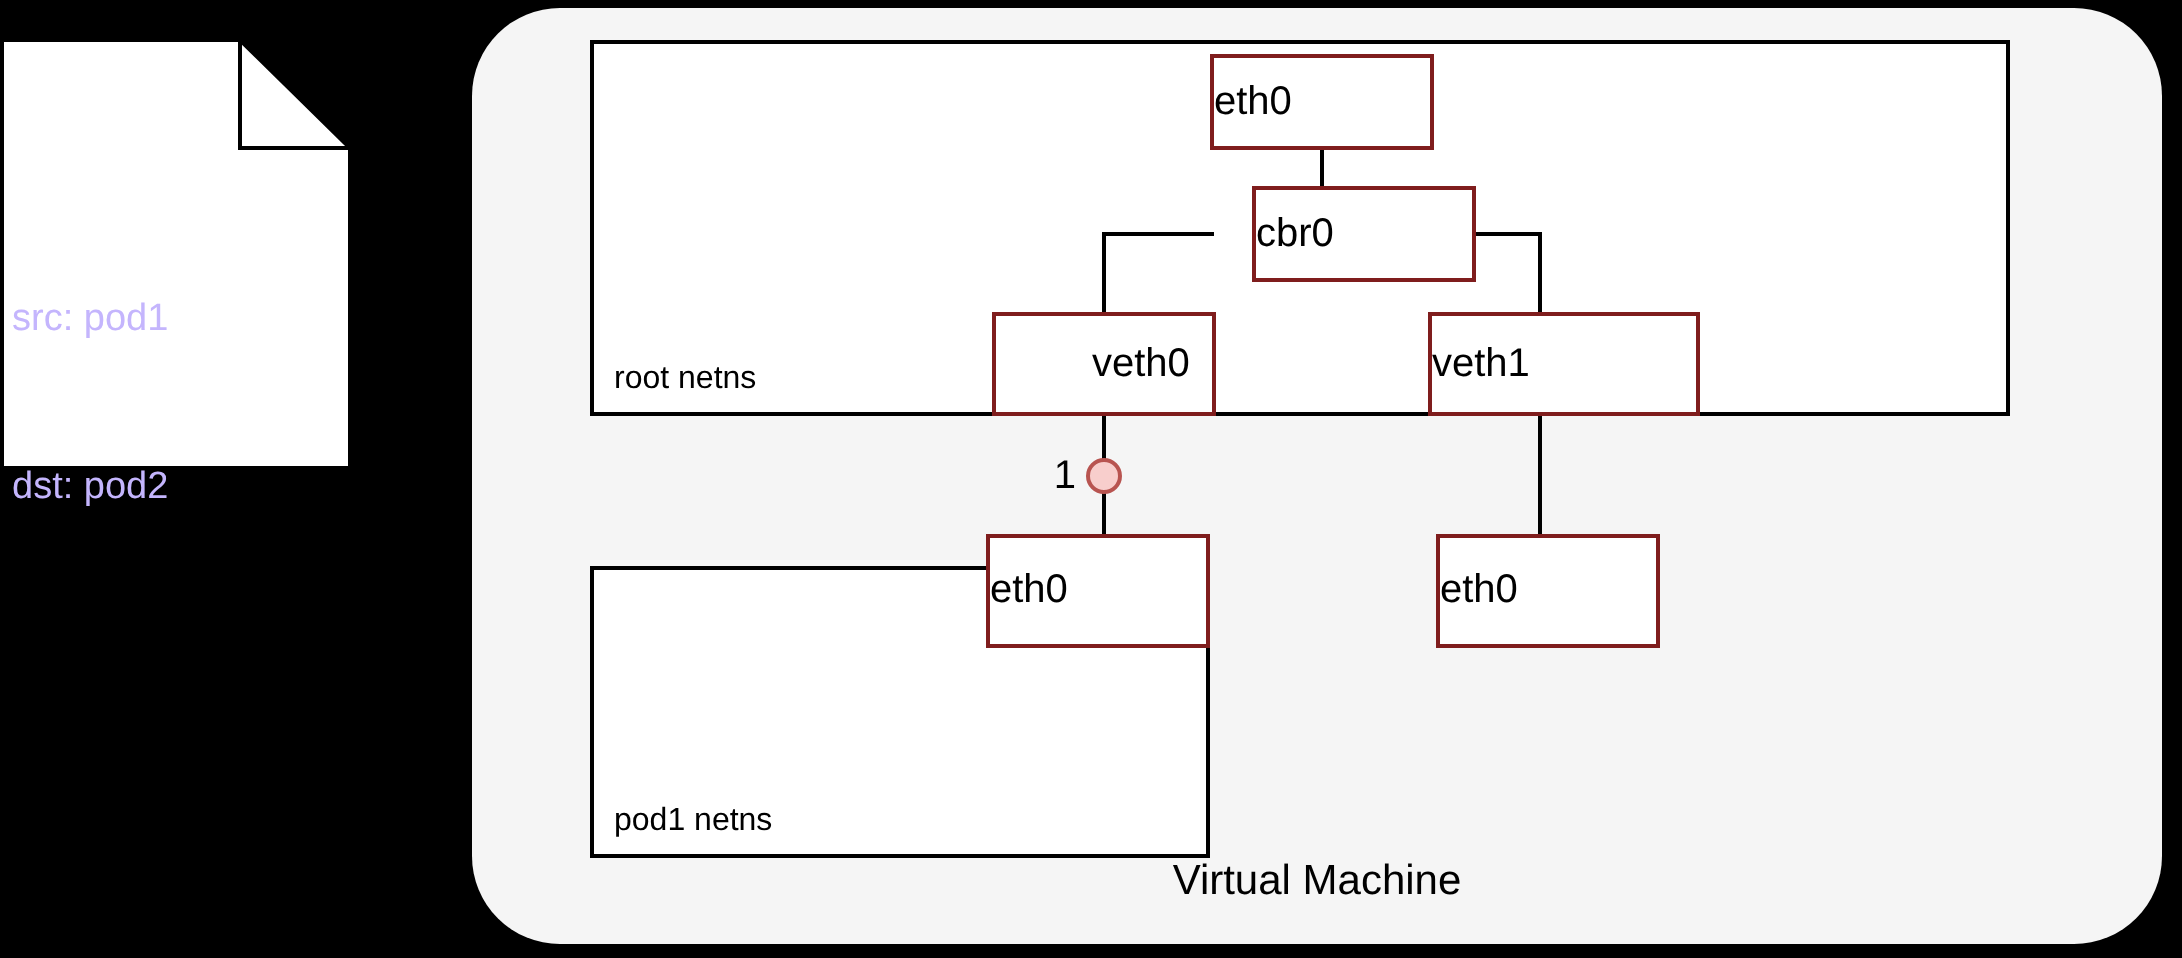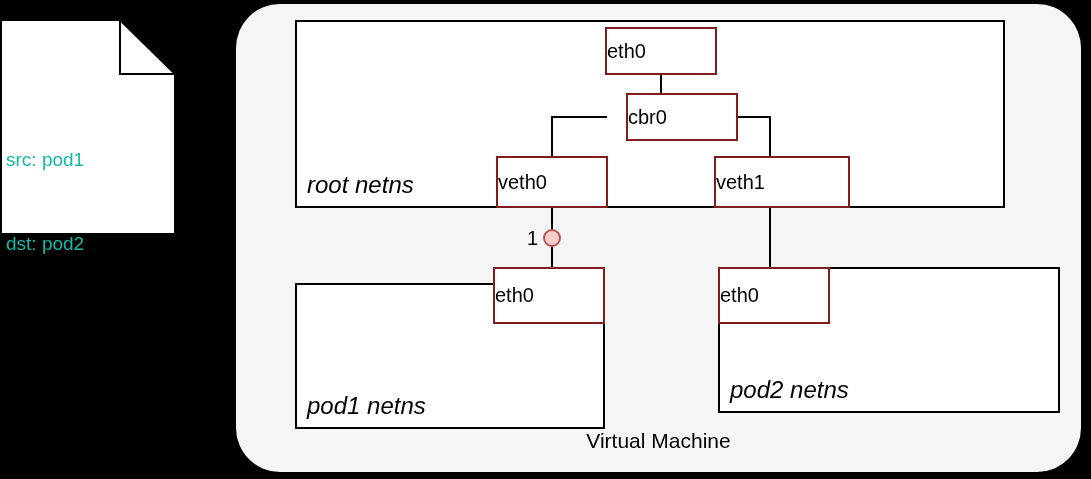--- a/index.html
+++ b/index.html
@@ -13,21 +13,21 @@
     color: #000;
     overflow: hidden;
   }
   .note-svg { position: absolute; left: 0; top: 19px; }
   .note-text {
     position: absolute;
     left: 6px;
     top: 90px;
     font-size: 19px;
     line-height: 28px;
-    color: #14b8a6;
+    color: #c4b5fd;
     white-space: pre;
   }
   .vm {
     position: absolute;
     left: 236px;
     top: 4px;
     width: 845px;
     height: 468px;
     background: #f5f5f5;
     border-radius: 44px;
@@ -42,39 +42,38 @@
   }
   .region {
     position: absolute;
     background: #ffffff;
     border: 2px solid #000000;
   }
   .region-label {
     position: absolute;
     left: 10px;
     bottom: 7px;
-    font-size: 24px;
-    font-style: italic;
+    font-size: 16px;
   }
   .box {
     position: absolute;
     background: #ffffff;
     border: 2px solid #7f1d1d;
     display: flex;
     align-items: center;
     justify-content: flex-start;
     font-size: 20px;
   }
   .hline, .vline { position: absolute; background: #000000; }
   .region-rootnetns { left: 295px; top: 20px;  width: 710px; height: 188px; }
   .region-pod1     { left: 295px; top: 267px; width: 310px; height: 146px; margin-top: 16px; }
   .region-pod2     { left: 718px; top: 267px; width: 342px; height: 146px; }
   .box-eth0-root { left: 605px; top: 27px;  width: 112px; height: 48px; }
   .box-cbr0      { left: 605px; top: 93px;  width: 112px; height: 48px; margin-left: 21px; }
-  .box-veth0     { left: 496px; top: 156px; width: 112px; height: 52px; }
+  .box-veth0     { left: 496px; top: 156px; width: 112px; height: 52px; padding-left: 48px; }
   .box-veth1     { left: 714px; top: 156px; width: 136px; height: 52px; }
   .box-eth0-pod1 { left: 493px; top: 267px; width: 112px; height: 57px; }
   .box-eth0-pod2 { left: 718px; top: 267px; width: 112px; height: 57px; }
   .line-eth0-cbr0    { left: 660px; top: 75px;  width: 2px;  height: 18px; }
   .line-cbr0-left-h  { left: 551px; top: 116px; width: 56px; height: 2px; }
   .line-cbr0-left-v  { left: 551px; top: 116px; width: 2px;  height: 40px; }
   .line-cbr0-right-h { left: 715px; top: 116px; width: 56px; height: 2px; }
   .line-cbr0-right-v { left: 769px; top: 116px; width: 2px;  height: 40px; }
   .line-veth0-pod1   { left: 551px; top: 208px; width: 2px;  height: 59px; }
   .line-veth1-pod2   { left: 769px; top: 208px; width: 2px;  height: 59px; }
@@ -113,23 +112,20 @@
 
   <div class="vm"></div>
 
   <div class="region region-rootnetns">
     <span class="region-label">root netns</span>
   </div>
 
   <div class="region region-pod1">
     <span class="region-label">pod1 netns</span>
   </div>
-  <div class="region region-pod2">
-    <span class="region-label">pod2 netns</span>
-  </div>
 
   <div class="vline line-eth0-cbr0"></div>
   <div class="hline line-cbr0-left-h"></div>
   <div class="vline line-cbr0-left-v"></div>
   <div class="hline line-cbr0-right-h"></div>
   <div class="vline line-cbr0-right-v"></div>
   <div class="vline line-veth0-pod1"></div>
   <div class="vline line-veth1-pod2"></div>
 
   <div class="box box-eth0-root">

